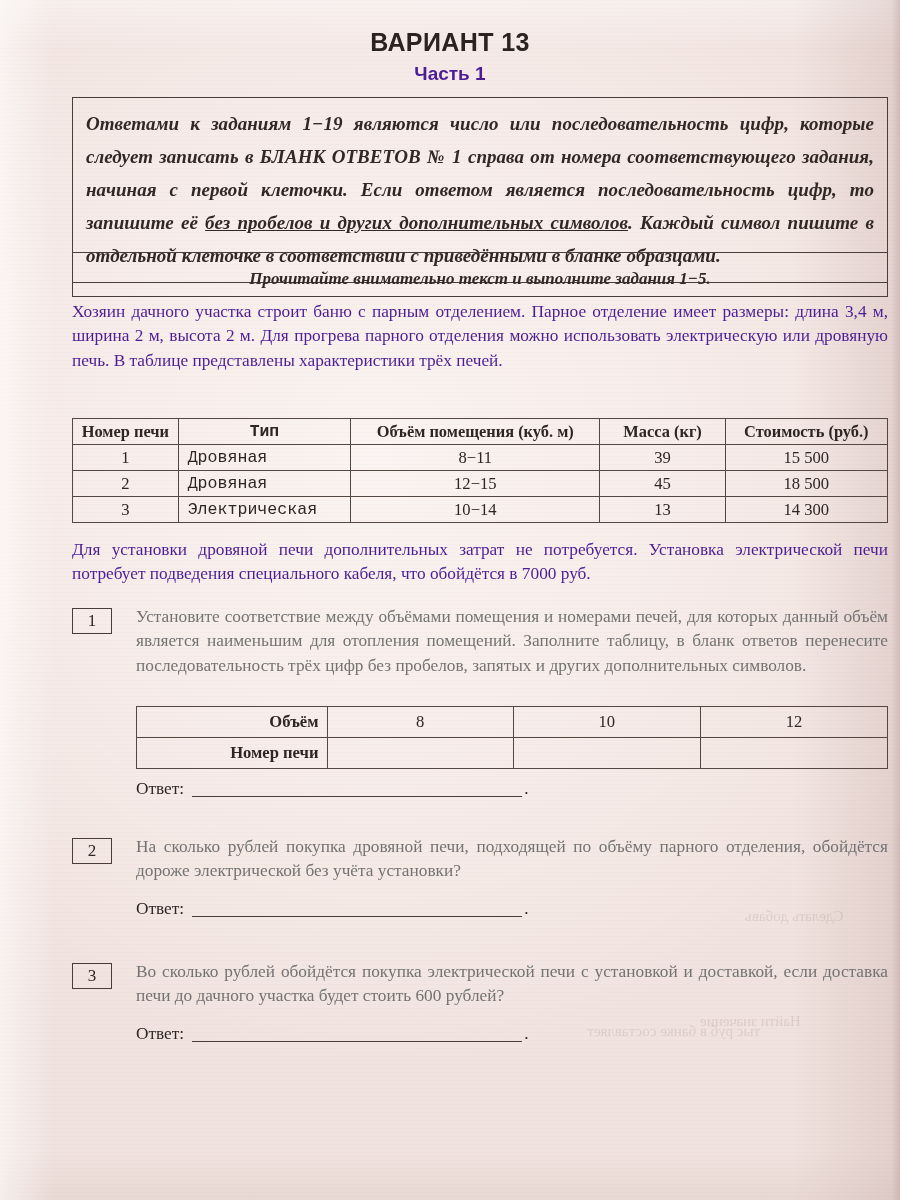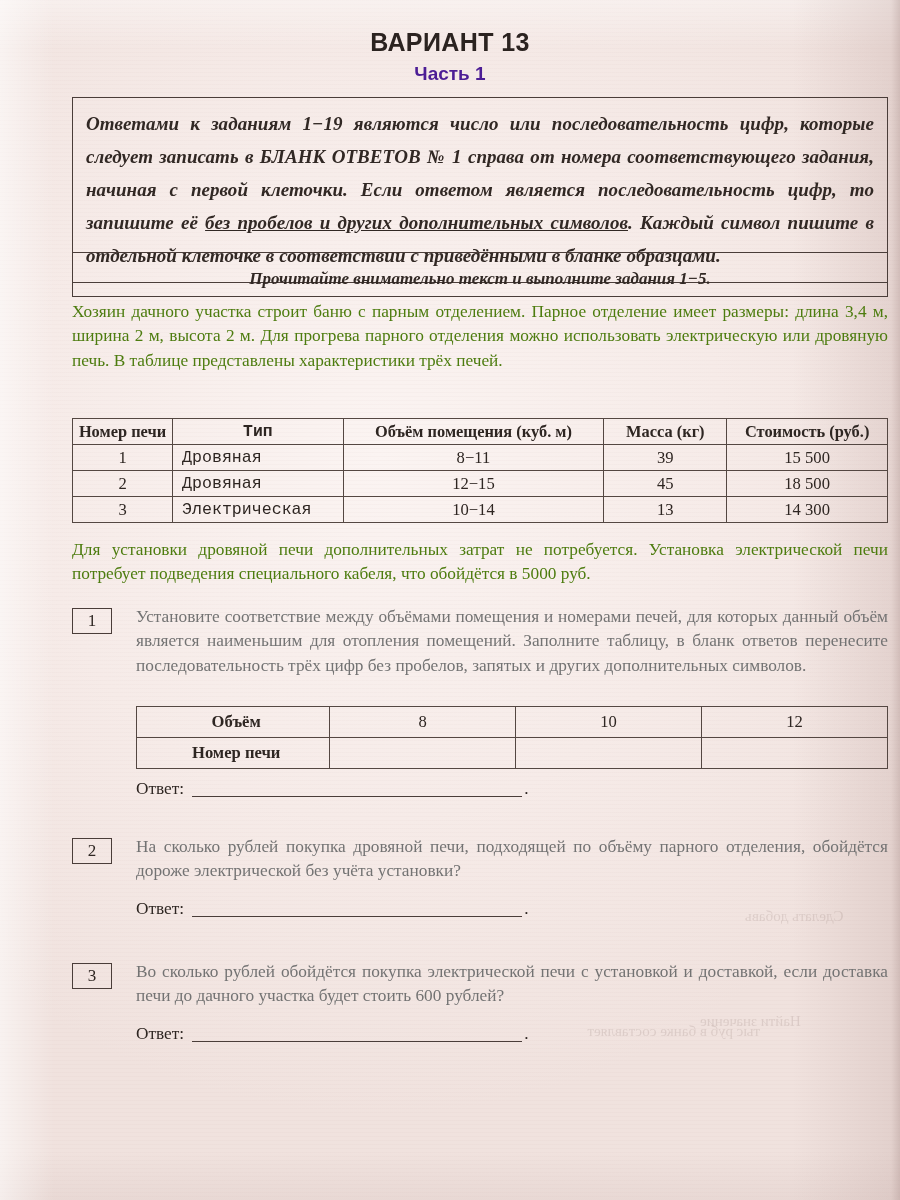--- a/index.html
+++ b/index.html
@@ -115,34 +115,34 @@
 
   
   .body-text {
     position: absolute;
     width: 816px;
     left: 72px;
     font-size: 17.3px;
     line-height: 24.4px;
     text-align: justify;
     text-align-last: left;
-    color: #4d7c0f;
+    color: #4c1d95;
   }
   #intro-text { top: 300px; }
   #install-text { top: 538px; }
 
   
   table.grid {
     position: absolute;
     border-collapse: collapse;
     background: transparent;
   }
   table.grid th, table.grid td {
     border: 1.3px solid #544742;
-    padding: 2px 2px;
+    padding: 2px 8px;
     font-size: 16.6px;
     color: #2e2622;
     background: transparent;
   }
   table.grid th {
     font-weight: bold;
     text-align: center;
     font-size: 16.4px;
   }
   table.grid td { text-align: center; }
@@ -185,21 +185,21 @@
     color: #737373;
   }
 
   
   #answer-table {
     left: 136px;
     top: 706px;
     width: 752px;
   }
   #answer-table td { height: 26px; }
-  #answer-table th:nth-child(1), #answer-table td:nth-child(1) { width: 188px; text-align: center; padding-left: 8px; font-weight: bold; }
+  #answer-table th:nth-child(1), #answer-table td:nth-child(1) { width: 188px; text-align: right; padding-left: 8px; font-weight: bold; }
   #answer-table td:nth-child(2),
   #answer-table td:nth-child(3),
   #answer-table td:nth-child(4) { width: 188px; }
 
   
   .answer-line {
     position: absolute;
     left: 136px;
     font-size: 17.3px;
     color: #2e2622;
@@ -264,21 +264,21 @@
       <tr>
         <td>3</td>
         <td class="left">Электрическая</td>
         <td>10−14</td>
         <td>13</td>
         <td>14 300</td>
       </tr>
     </tbody>
   </table>
 
-  <div class="body-text" id="install-text">Для установки дровяной печи дополнительных затрат не потребуется. Установка электрической печи потребует подведения специального кабеля, что обойдётся в 5000 руб.</div>
+  <div class="body-text" id="install-text">Для установки дровяной печи дополнительных затрат не потребуется. Установка электрической печи потребует подведения специального кабеля, что обойдётся в 7000 руб.</div>
 
   <div class="task-num" style="top:608px;">1</div>
   <div class="task-text" style="top:605px;">Установите соответствие между объёмами помещения и номерами печей, для которых данный объём является наименьшим для отопления помещений. Заполните таблицу, в бланк ответов перенесите последовательность трёх цифр без пробелов, запятых и других дополнительных символов.</div>
 
   <table class="grid" id="answer-table">
     <tbody>
       <tr>
         <td>Объём</td>
         <td>8</td>
         <td>10</td>

